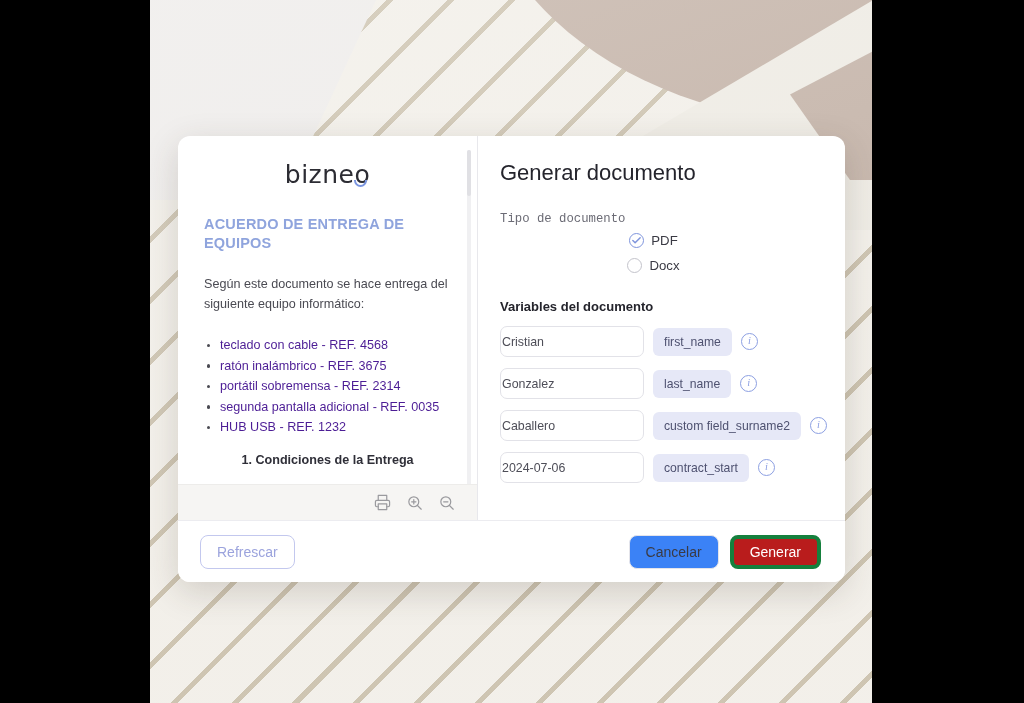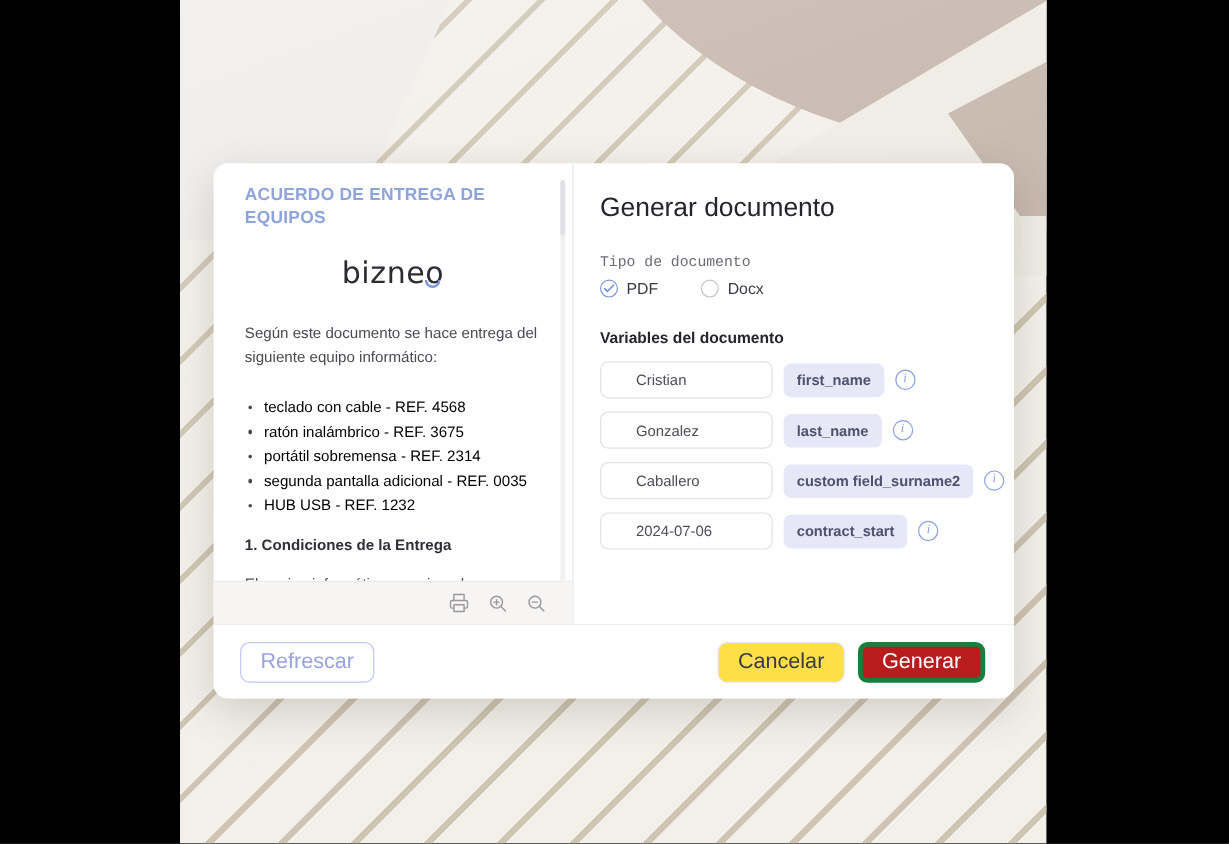--- a/index.html
+++ b/index.html
@@ -170,40 +170,41 @@
   }
 
   #doc-list {
     list-style: none;
     margin: 0 0 16px 0;
     padding: 0;
   }
   #doc-list li {
     position: relative;
     padding-left: 16px;
-    color: #000000;
+    color: #4c1d95;
     font-size: 12.6px;
     line-height: 1.62;
   }
   #doc-list li::before {
     content: "";
     position: absolute;
     left: 3px;
     top: 8.5px;
     width: 3.4px;
     height: 3.4px;
     border-radius: 50%;
     background: #4a4a52;
   }
 
   .doc-h {
     color: #2f2f38;
     font-size: 12.6px;
     font-weight: 700;
     margin-bottom: 16px;
+    text-align: center;
   }
 
   #doc-scrollbar {
     position: absolute;
     right: 6px;
     top: 14px;
     width: 4px;
     height: 340px;
     border-radius: 3px;
     background: #f0f0f2;
@@ -253,22 +254,23 @@
   .field-label {
     font-size: 12.3px;
     color: #6b6b75;
     margin-bottom: 7px;
     font-family: Liberation Mono, monospace;
   }
 
   #radio-row {
     display: flex;
     align-items: center;
-    gap: 26px;
+    gap: 10px;
     margin-bottom: 26px;
+    flex-direction: column;
   }
   .radio-opt {
     display: flex;
     align-items: center;
     gap: 7px;
     cursor: pointer;
     margin-right: 10px;
   }
   .radio-ring {
     width: 15px;
@@ -299,38 +301,37 @@
     display: flex;
     align-items: center;
     gap: 9px;
     margin-bottom: 11px;
   }
   .var-input {
     width: 144px;
     height: 31px;
     border: 1px solid #e2e2e8;
     border-radius: 7px;
-    padding: 0 29px;
+    padding: 0 1px;
     font-size: 12.4px;
     color: #4e4e58;
     font-family: "Liberation Sans", sans-serif;
     background: #fff;
     outline: none;
   }
   .var-tag {
     height: 28px;
     background: #e6e8f7;
     border-radius: 6px;
     display: flex;
     align-items: center;
     padding: 12px 11px;
     font-size: 12.2px;
     color: #4e5170;
     white-space: nowrap;
-    font-weight: bold;
   }
   .info-icon {
     width: 17px;
     height: 17px;
     border-radius: 50%;
     border: 1.4px solid #8c9fe2;
     color: #8c9fe2;
     font-size: 10.5px;
     font-style: italic;
     font-family: "Liberation Serif", serif;
@@ -349,40 +350,40 @@
     display: flex;
     align-items: center;
     justify-content: space-between;
     padding: 0 24px 0 22px;
     flex: 0 0 auto;
     background: #fff;
   }
 
   .btn {
     font-family: "Liberation Sans", sans-serif;
-    font-size: 18px;
+    font-size: 14px;
     border-radius: 8px;
     cursor: pointer;
     border: 1px solid transparent;
     padding: 0 16px;
     height: 34px;
     display: inline-flex;
     align-items: center;
     justify-content: center;
   }
   #btn-refresh {
     border: 1px solid #c3c8ee;
     background: #fff;
     color: #9ba3dd;
     min-width: 82px;
   }
   #footer-right { display: flex; gap: 11px; align-items: center; }
   #btn-cancel {
     border: 1px solid #e4e4ea;
-    background: #fde047;
+    background: #3b82f6;
     color: #3a3a44;
     min-width: 76px;
   }
   #btn-generate {
     background: #b91c1c;
     color: #ffffff;
     min-width: 76px;
     border: 4px solid #15803d;
   }
 </style>
@@ -401,28 +402,28 @@
     <div id="wash"></div>
   </div>
 
   <div id="modal">
 
     <div id="modal-body">
 
       <div id="doc-pane">
         <div id="doc-scroll">
 
-          <div id="doc-title">ACUERDO DE ENTREGA DE EQUIPOS</div>
-
           <div id="doc-logo">
             <span class="logo-wrap">
               <span class="logo-text">bizneo</span>
               <span class="logo-smile"></span>
             </span>
           </div>
+
+          <div id="doc-title">ACUERDO DE ENTREGA DE EQUIPOS</div>
 
           <p class="doc-p">Según este documento se hace entrega del siguiente equipo informático:</p>
 
           <ul id="doc-list">
             <li>teclado con cable - REF. 4568</li>
             <li>ratón inalámbrico - REF. 3675</li>
             <li>portátil sobremensa - REF. 2314</li>
             <li>segunda pantalla adicional - REF. 0035</li>
             <li>HUB USB - REF. 1232</li>
           </ul>

